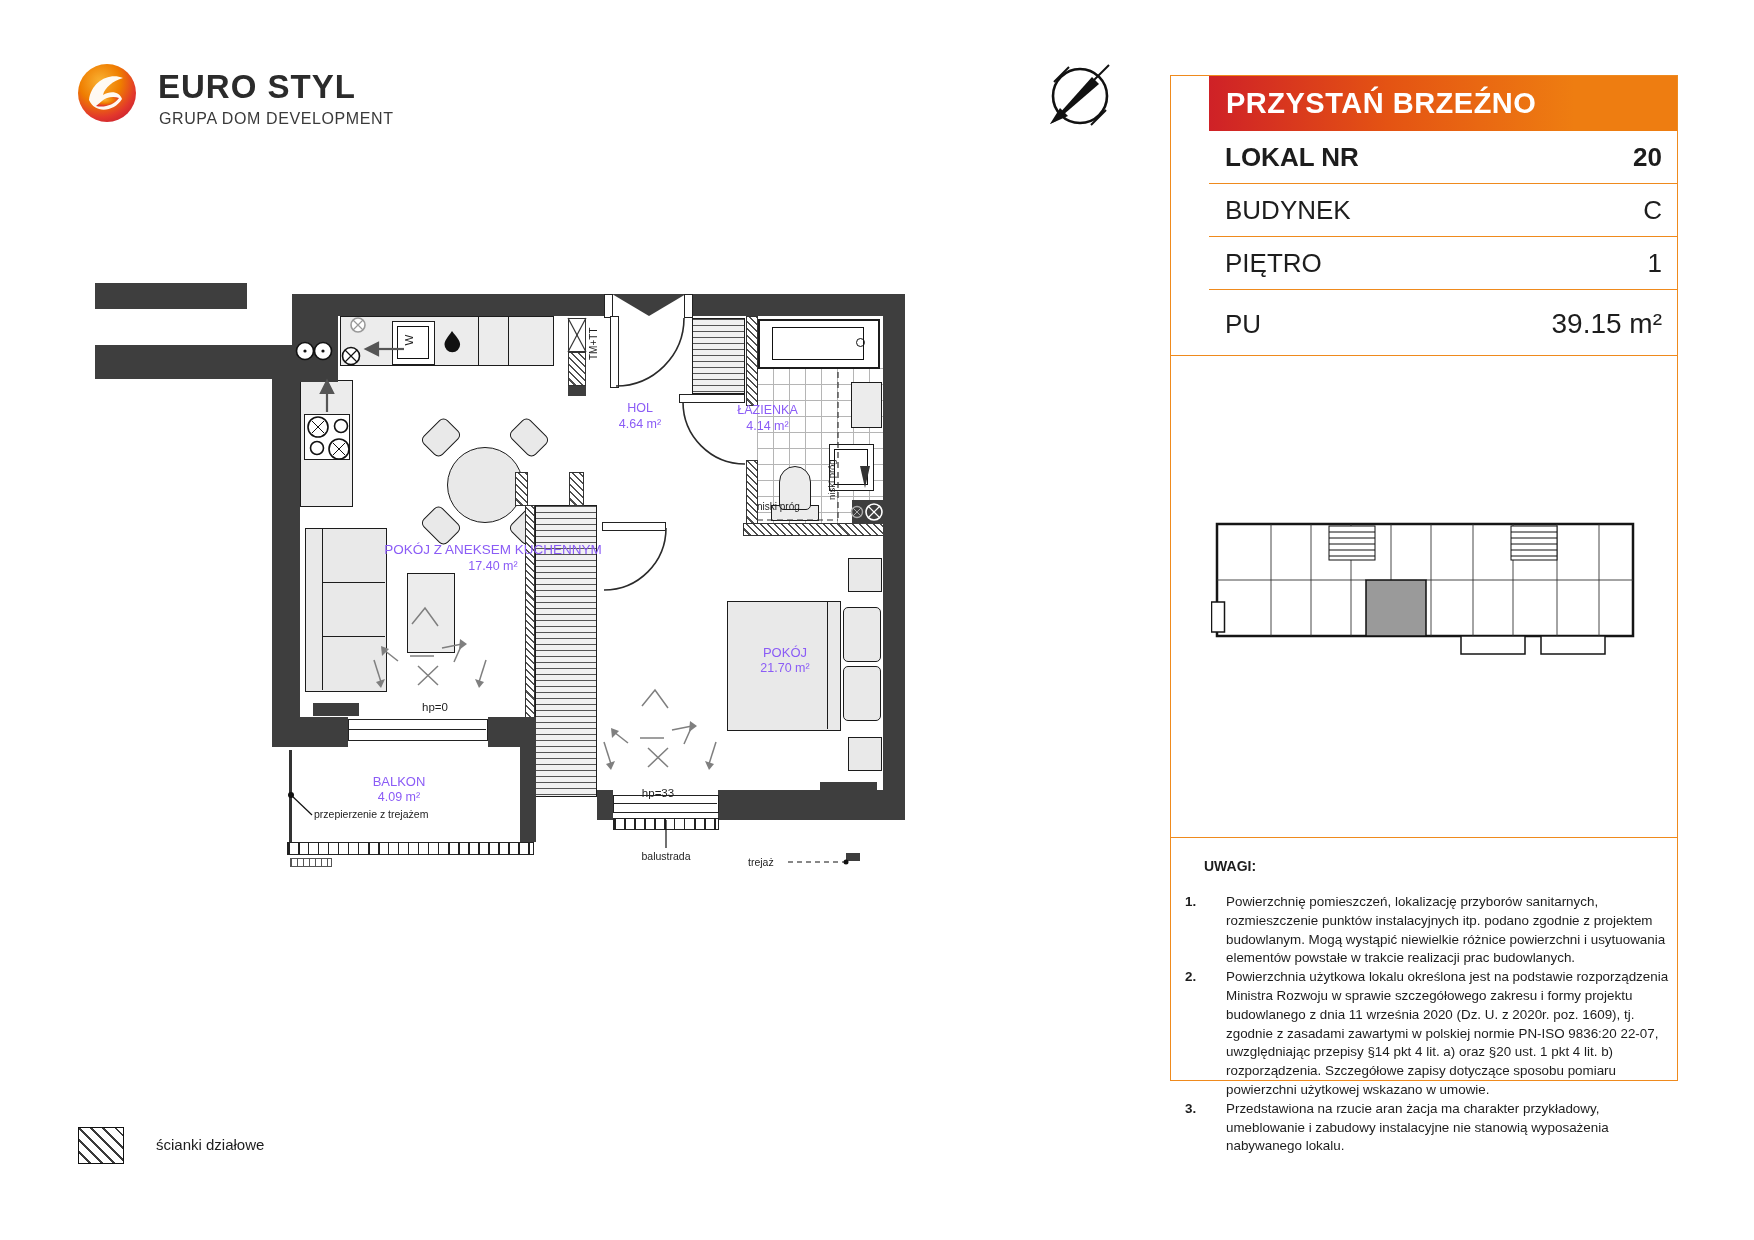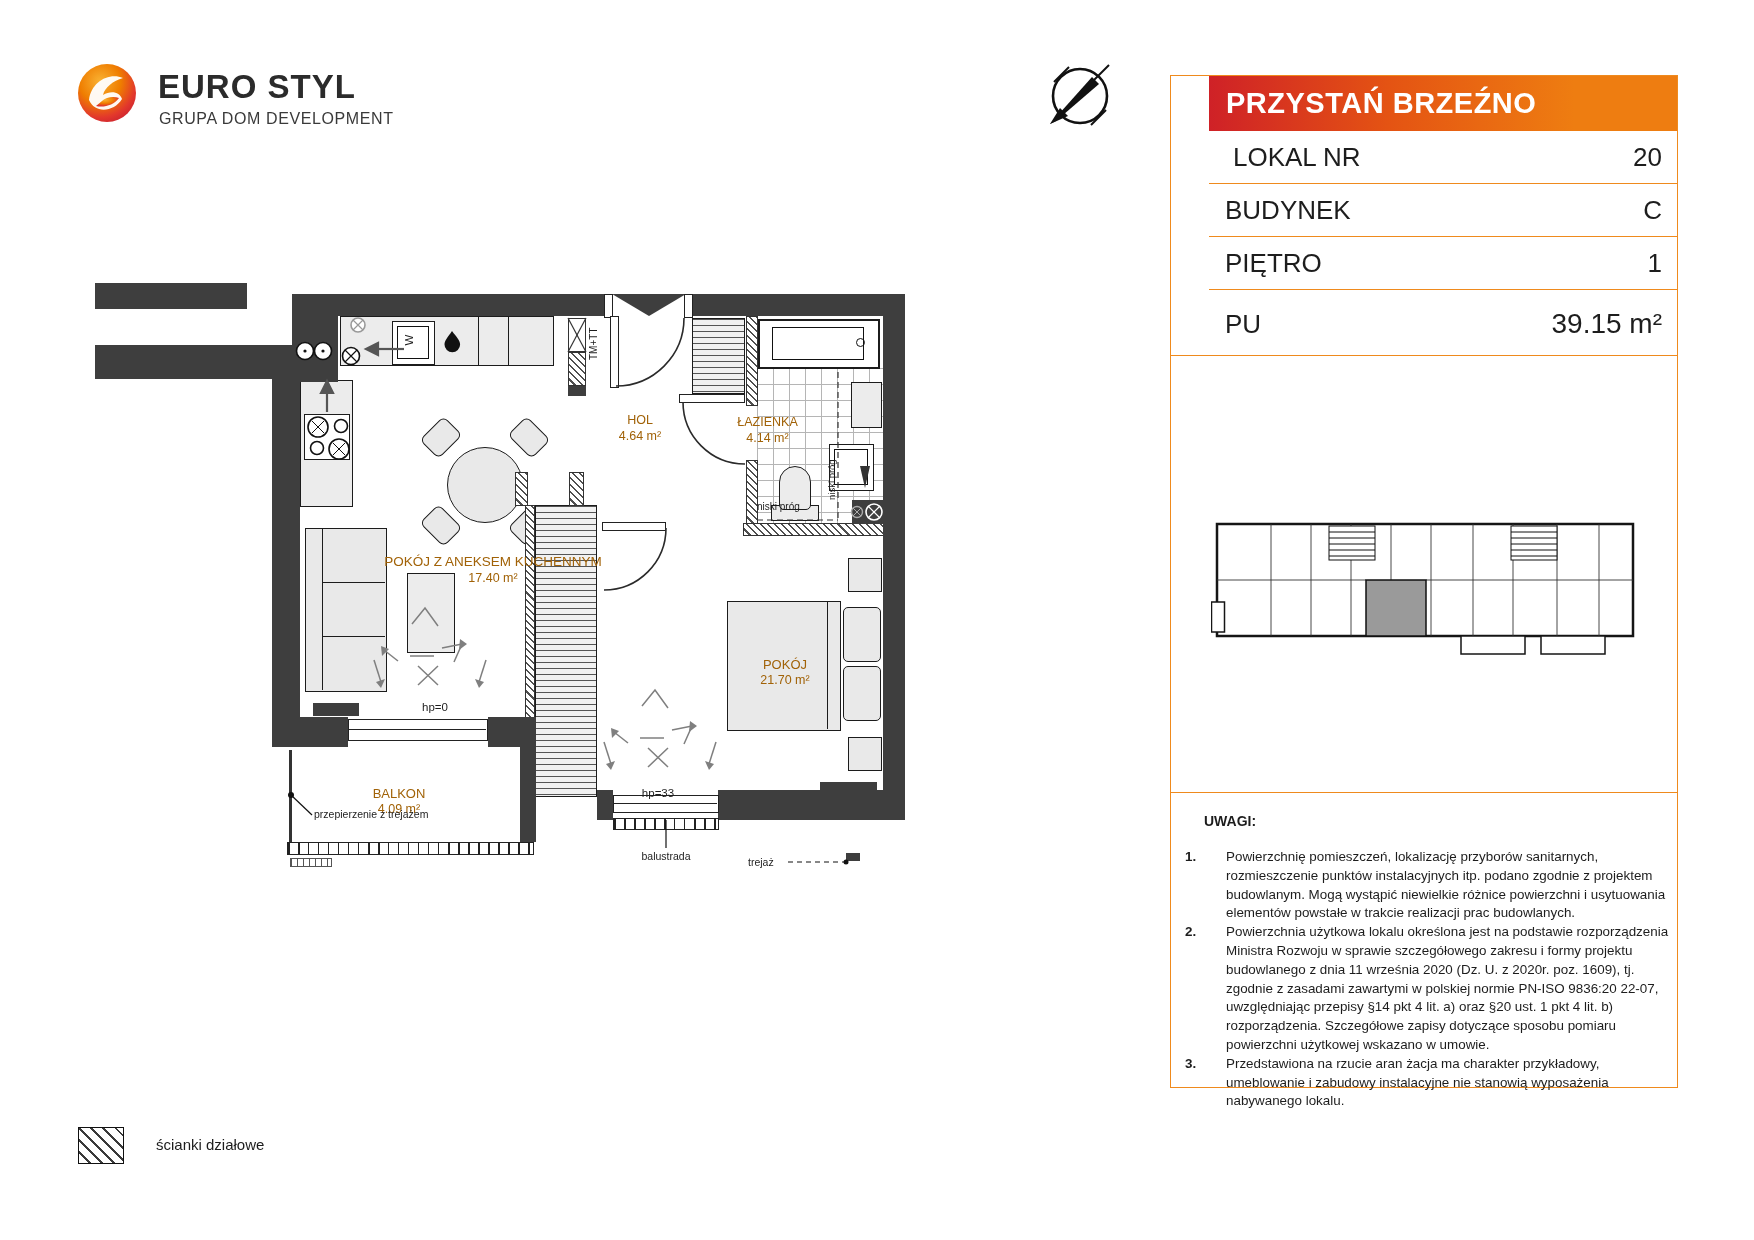--- a/index.html
+++ b/index.html
@@ -13,34 +13,34 @@
   .furn{position:absolute;box-sizing:border-box;background:#e9e9e9;border:1.5px solid #1c1c1c;}
   .furnw{position:absolute;box-sizing:border-box;background:#fff;border:1.5px solid #1c1c1c;}
   .thin{position:absolute;box-sizing:border-box;background:#fff;border:1.2px solid #222;}
   .stripes{position:absolute;box-sizing:border-box;border:1.5px solid #1c1c1c;background-color:#f1f1f1;
            background-image:repeating-linear-gradient(to bottom,#555 0 1px,transparent 1px 6px);}
   .tiles{position:absolute;box-sizing:border-box;
          background-image:repeating-linear-gradient(to right,#b5b5b5 0 1px,transparent 1px 16px),
                           repeating-linear-gradient(to bottom,#b5b5b5 0 1px,transparent 1px 16px);}
   .balu{position:absolute;box-sizing:border-box;border:1.5px solid #222;background-color:#fff;
         background-image:repeating-linear-gradient(to right,#222 0 1.5px,transparent 1.5px 10px);}
-  .lbl{position:absolute;text-align:center;font-size:13px;line-height:1.25;color:#a16207;z-index:6;margin-top:12px;}
+  .lbl{position:absolute;text-align:center;font-size:13px;line-height:1.25;color:#8b5cf6;z-index:6;}
   .area{font-size:12.5px;}
   .ann{position:absolute;font-size:10.5px;color:#1d1d1d;z-index:6;white-space:nowrap;}
   .vert{writing-mode:vertical-rl;transform:rotate(180deg);}
   .line{position:absolute;background:#1c1c1c;}
   
   .panel{position:absolute;left:1170px;width:508px;box-sizing:border-box;border:1px solid #ef8a1d;background:#fff;padding-left:38px;}
   .phead{height:55px;display:flex;align-items:center;padding-left:17px;
          background:linear-gradient(90deg,#cf2127 0%,#e45313 38%,#ee7d11 78%,#ee7d11 100%);
          color:#fff;font-weight:bold;font-size:29px;letter-spacing:.5px;}
   .trow{display:flex;justify-content:space-between;align-items:center;
         border-top:1px solid #ef8a1d;padding:0 15px 0 16px;font-size:26px;}
   .trow .v{text-align:right;}
-  .bold{font-weight:normal;margin-left:8px;}
+  .bold{font-weight:bold;}
   
   .notes-title{position:absolute;left:33px;top:20px;font-size:14px;font-weight:bold;}
   .note-li{position:relative;padding-left:55px;font-size:13.4px;line-height:18.8px;margin:0;}
   .note-no{position:absolute;left:14px;top:0;font-weight:bold;}
   .legend-hatch{position:absolute;box-sizing:border-box;border:1.5px solid #111;background-color:#fff;
         background-image:repeating-linear-gradient(45deg,transparent 0 7px,#3a3a3a 7px 8.5px);}
   svg{display:block;}
 </style>
 </head>
 <body>
@@ -124,21 +124,21 @@
       <line x1="300" y1="18" x2="346" y2="18"></line>
         <line x1="300" y1="24" x2="346" y2="24"></line>
       <line x1="300" y1="30" x2="346" y2="30"></line>
         <line x1="300" y1="36" x2="346" y2="36"></line>
         <line x1="300" y1="42" x2="346" y2="42"></line>
     </g>
     <rect x="155" y="66" width="60" height="56" fill="#9a9a9a" stroke="#111" stroke-width="1.5"></rect>
   </svg>
 </div>
 
-<div class="panel" style="top:792px;height:296px;">
+<div class="panel" style="top:837px;height:244px;">
   <div class="notes-title">UWAGI:</div>
   <div class="abs" style="left:0;top:55px;width:100%;">
     <div class="note-li">
       <span class="note-no">1.</span>
       <span>Powierzchnię pomieszczeń, lokalizację przyborów sanitarnych, rozmieszczenie punktów instalacyjnych itp. podano zgodnie z projektem budowlanym. Mogą wystąpić niewielkie różnice powierzchni i usytuowania elementów powstałe w trakcie realizacji prac budowlanych.</span>
     </div>
     <div class="note-li">
       <span class="note-no">2.</span>
       <span>Powierzchnia użytkowa lokalu określona jest na podstawie rozporządzenia Ministra Rozwoju w sprawie szczegółowego zakresu i formy projektu budowlanego z dnia 11 września 2020 (Dz. U. z 2020r. poz. 1609), tj. zgodnie z zasadami zawartymi w polskiej normie PN-ISO 9836:20 22-07, uwzględniając przepisy §14 pkt 4 lit. a) oraz §20 ust. 1 pkt 4 lit. b) rozporządzenia. Szczegółowe zapisy dotyczące sposobu pomiaru powierzchni użytkowej wskazano w umowie.</span>
     </div>

